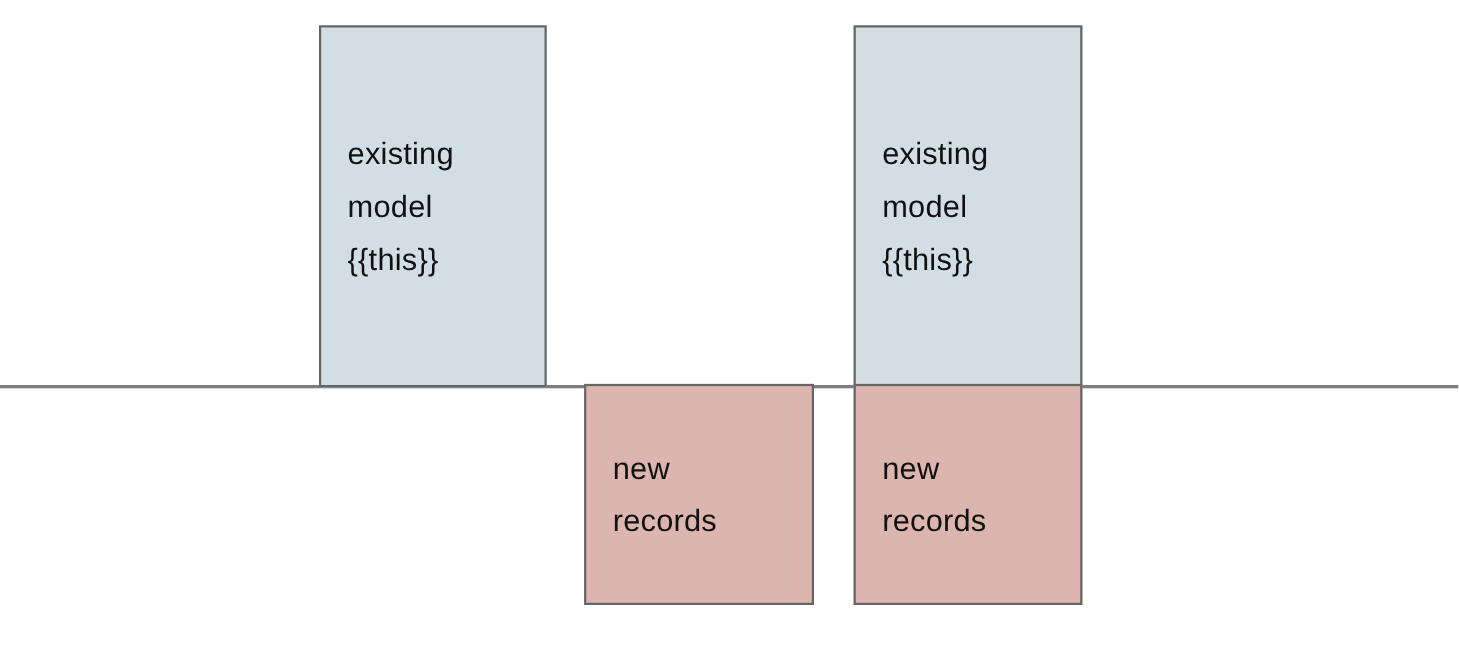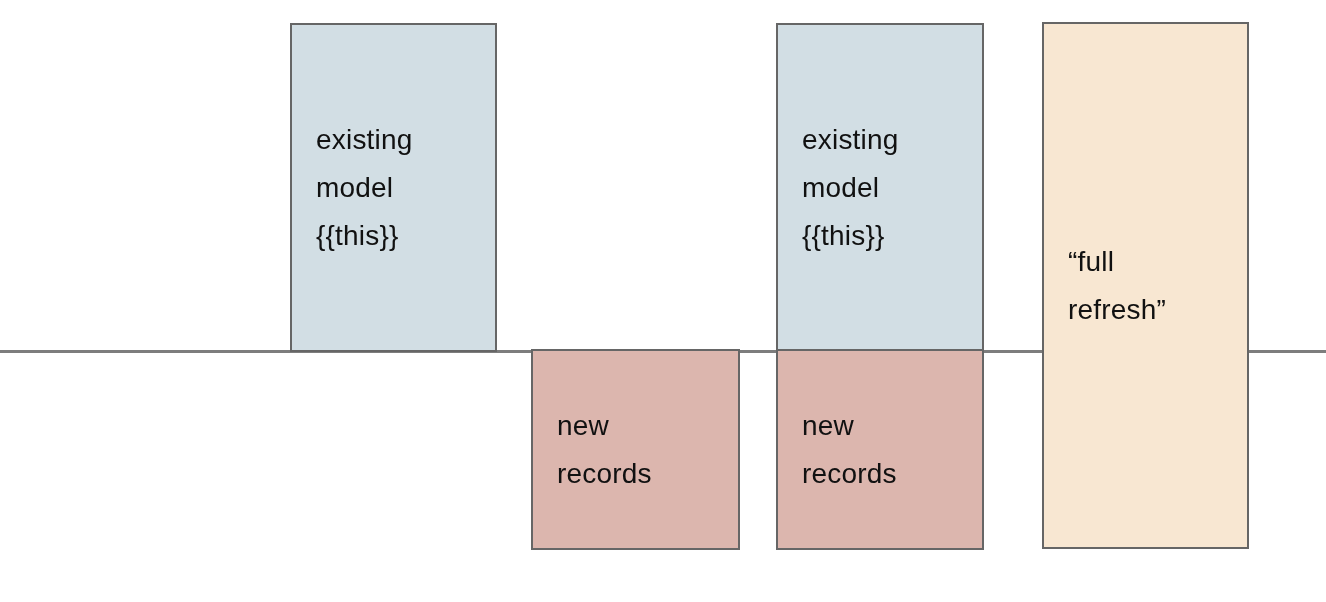--- a/index.html
+++ b/index.html
@@ -95,18 +95,14 @@
     <div class="box-label">existing
 model
 {{this}}</div>
   </div>
 
   <div class="box box-new-2">
     <div class="box-label">new
 records</div>
   </div>
 
-  <div class="box box-full-refresh">
-    <div class="box-label">“full
-refresh”</div>
-  </div>
 
 </div>
 
 </body></html>

